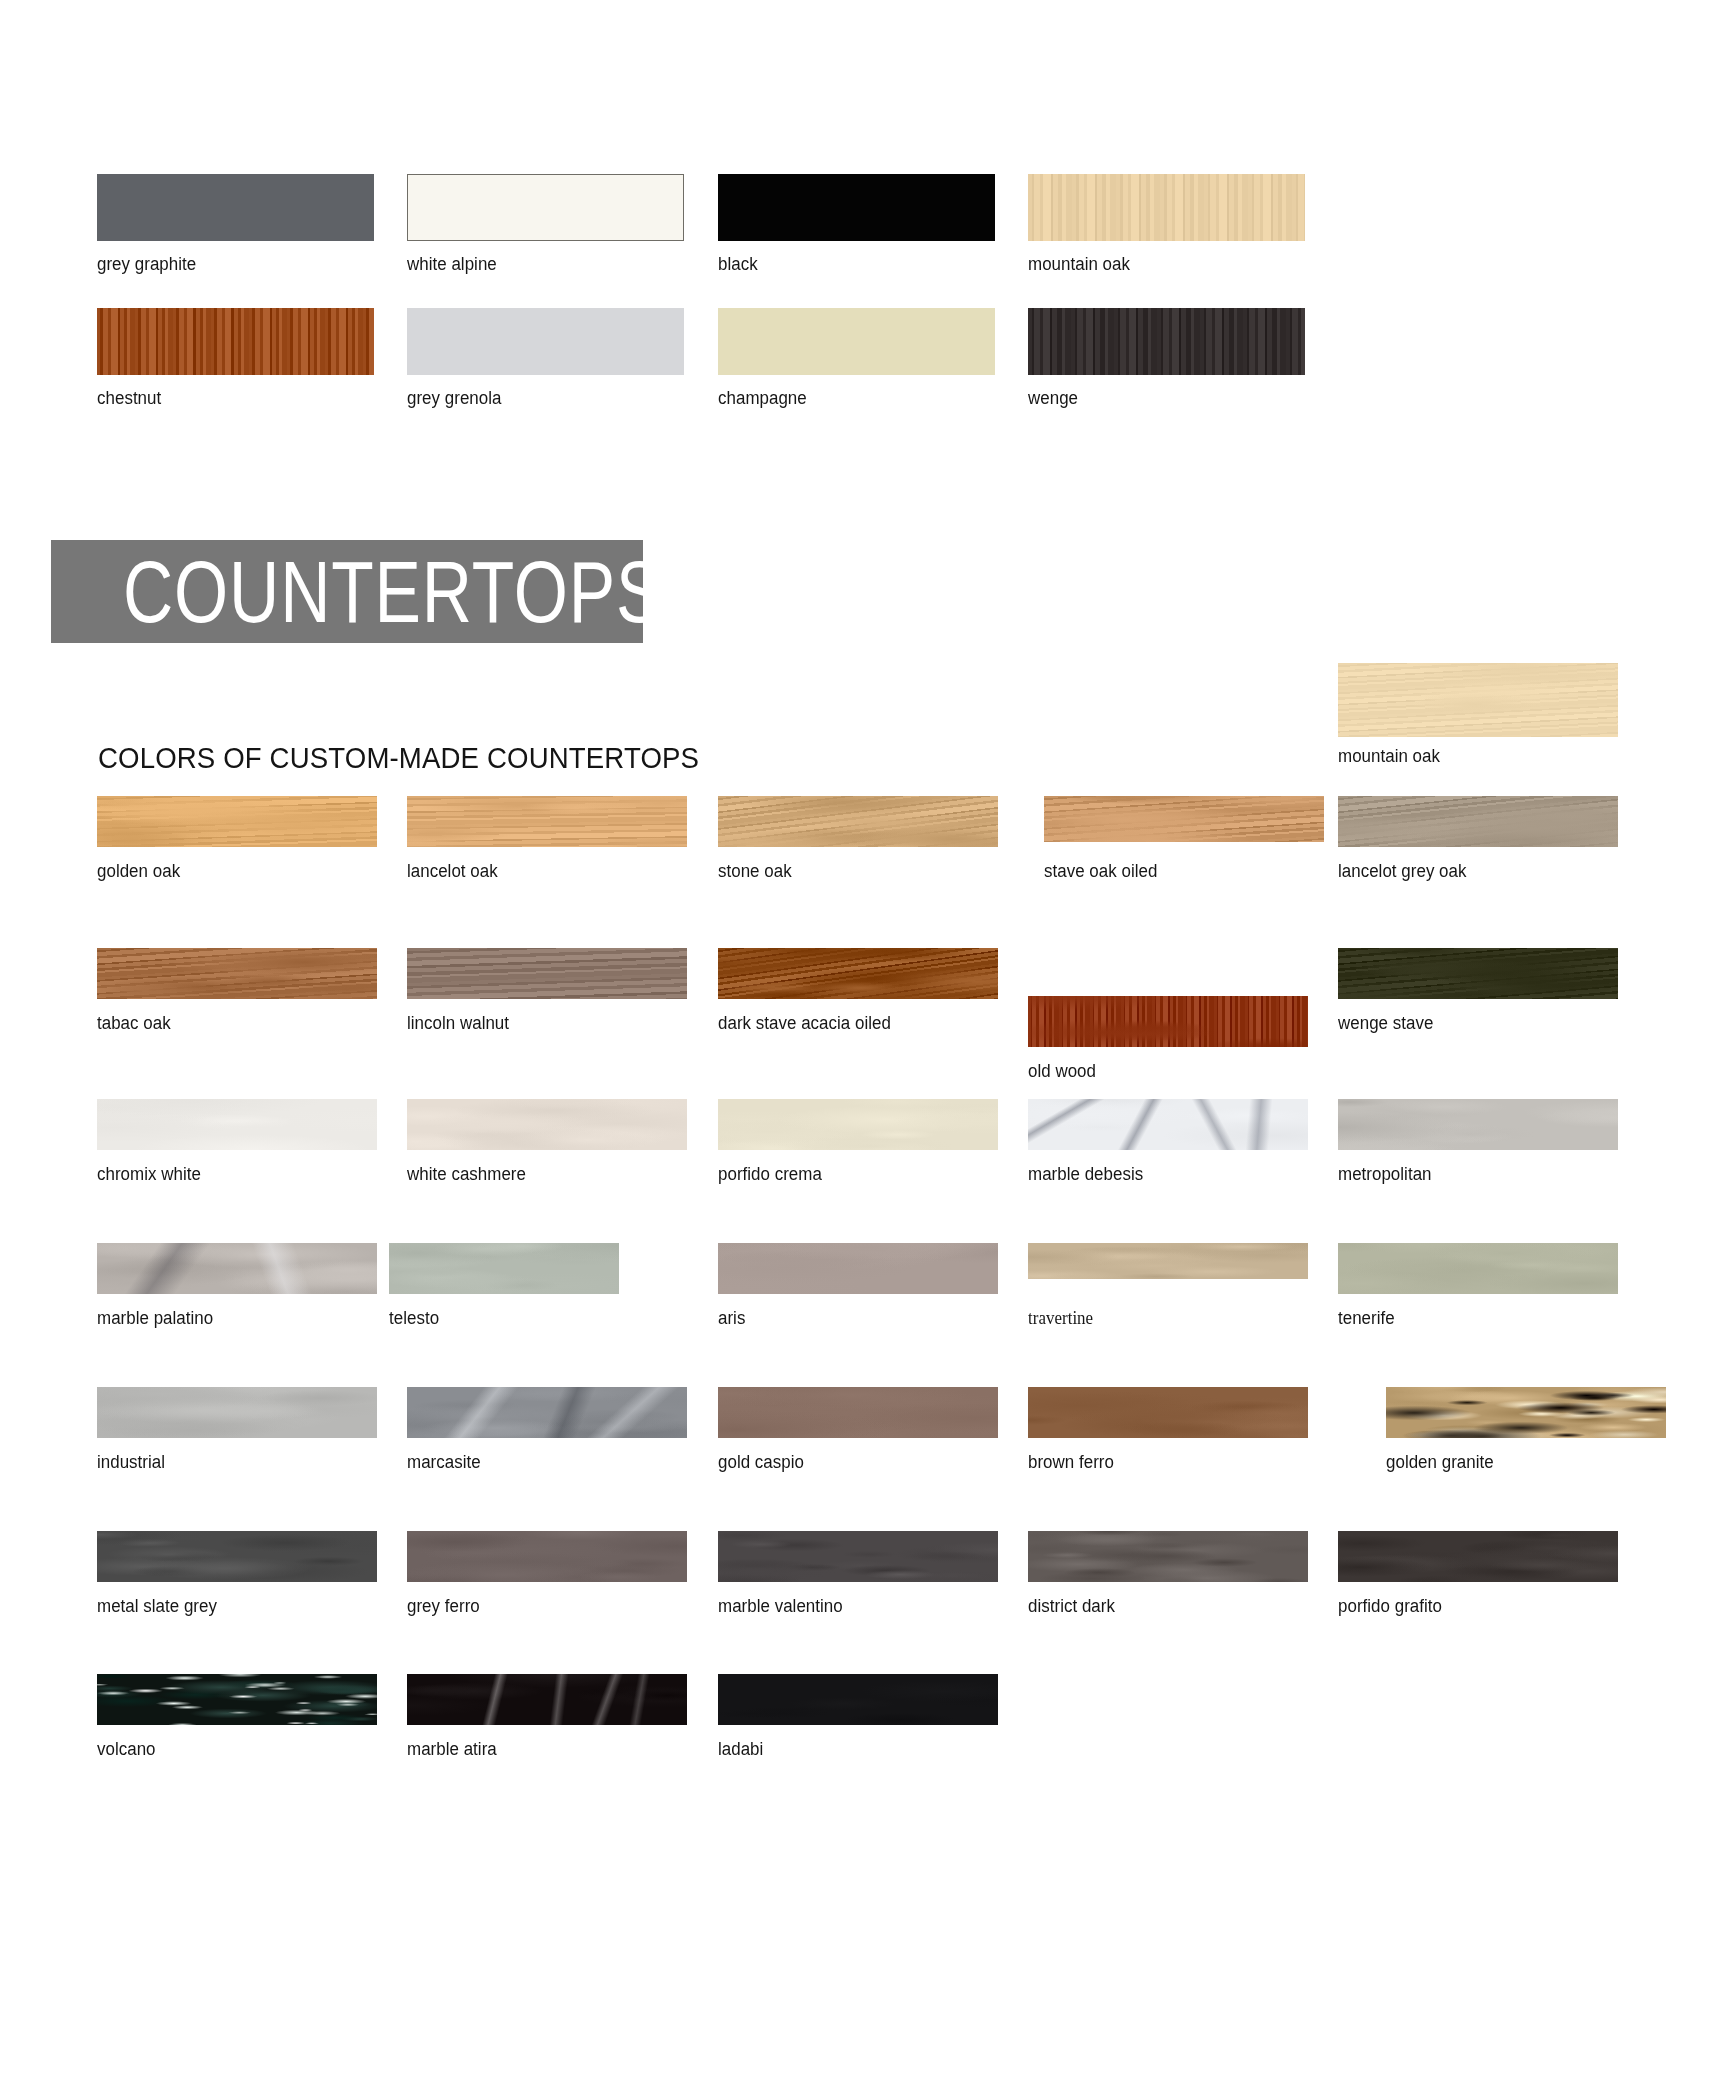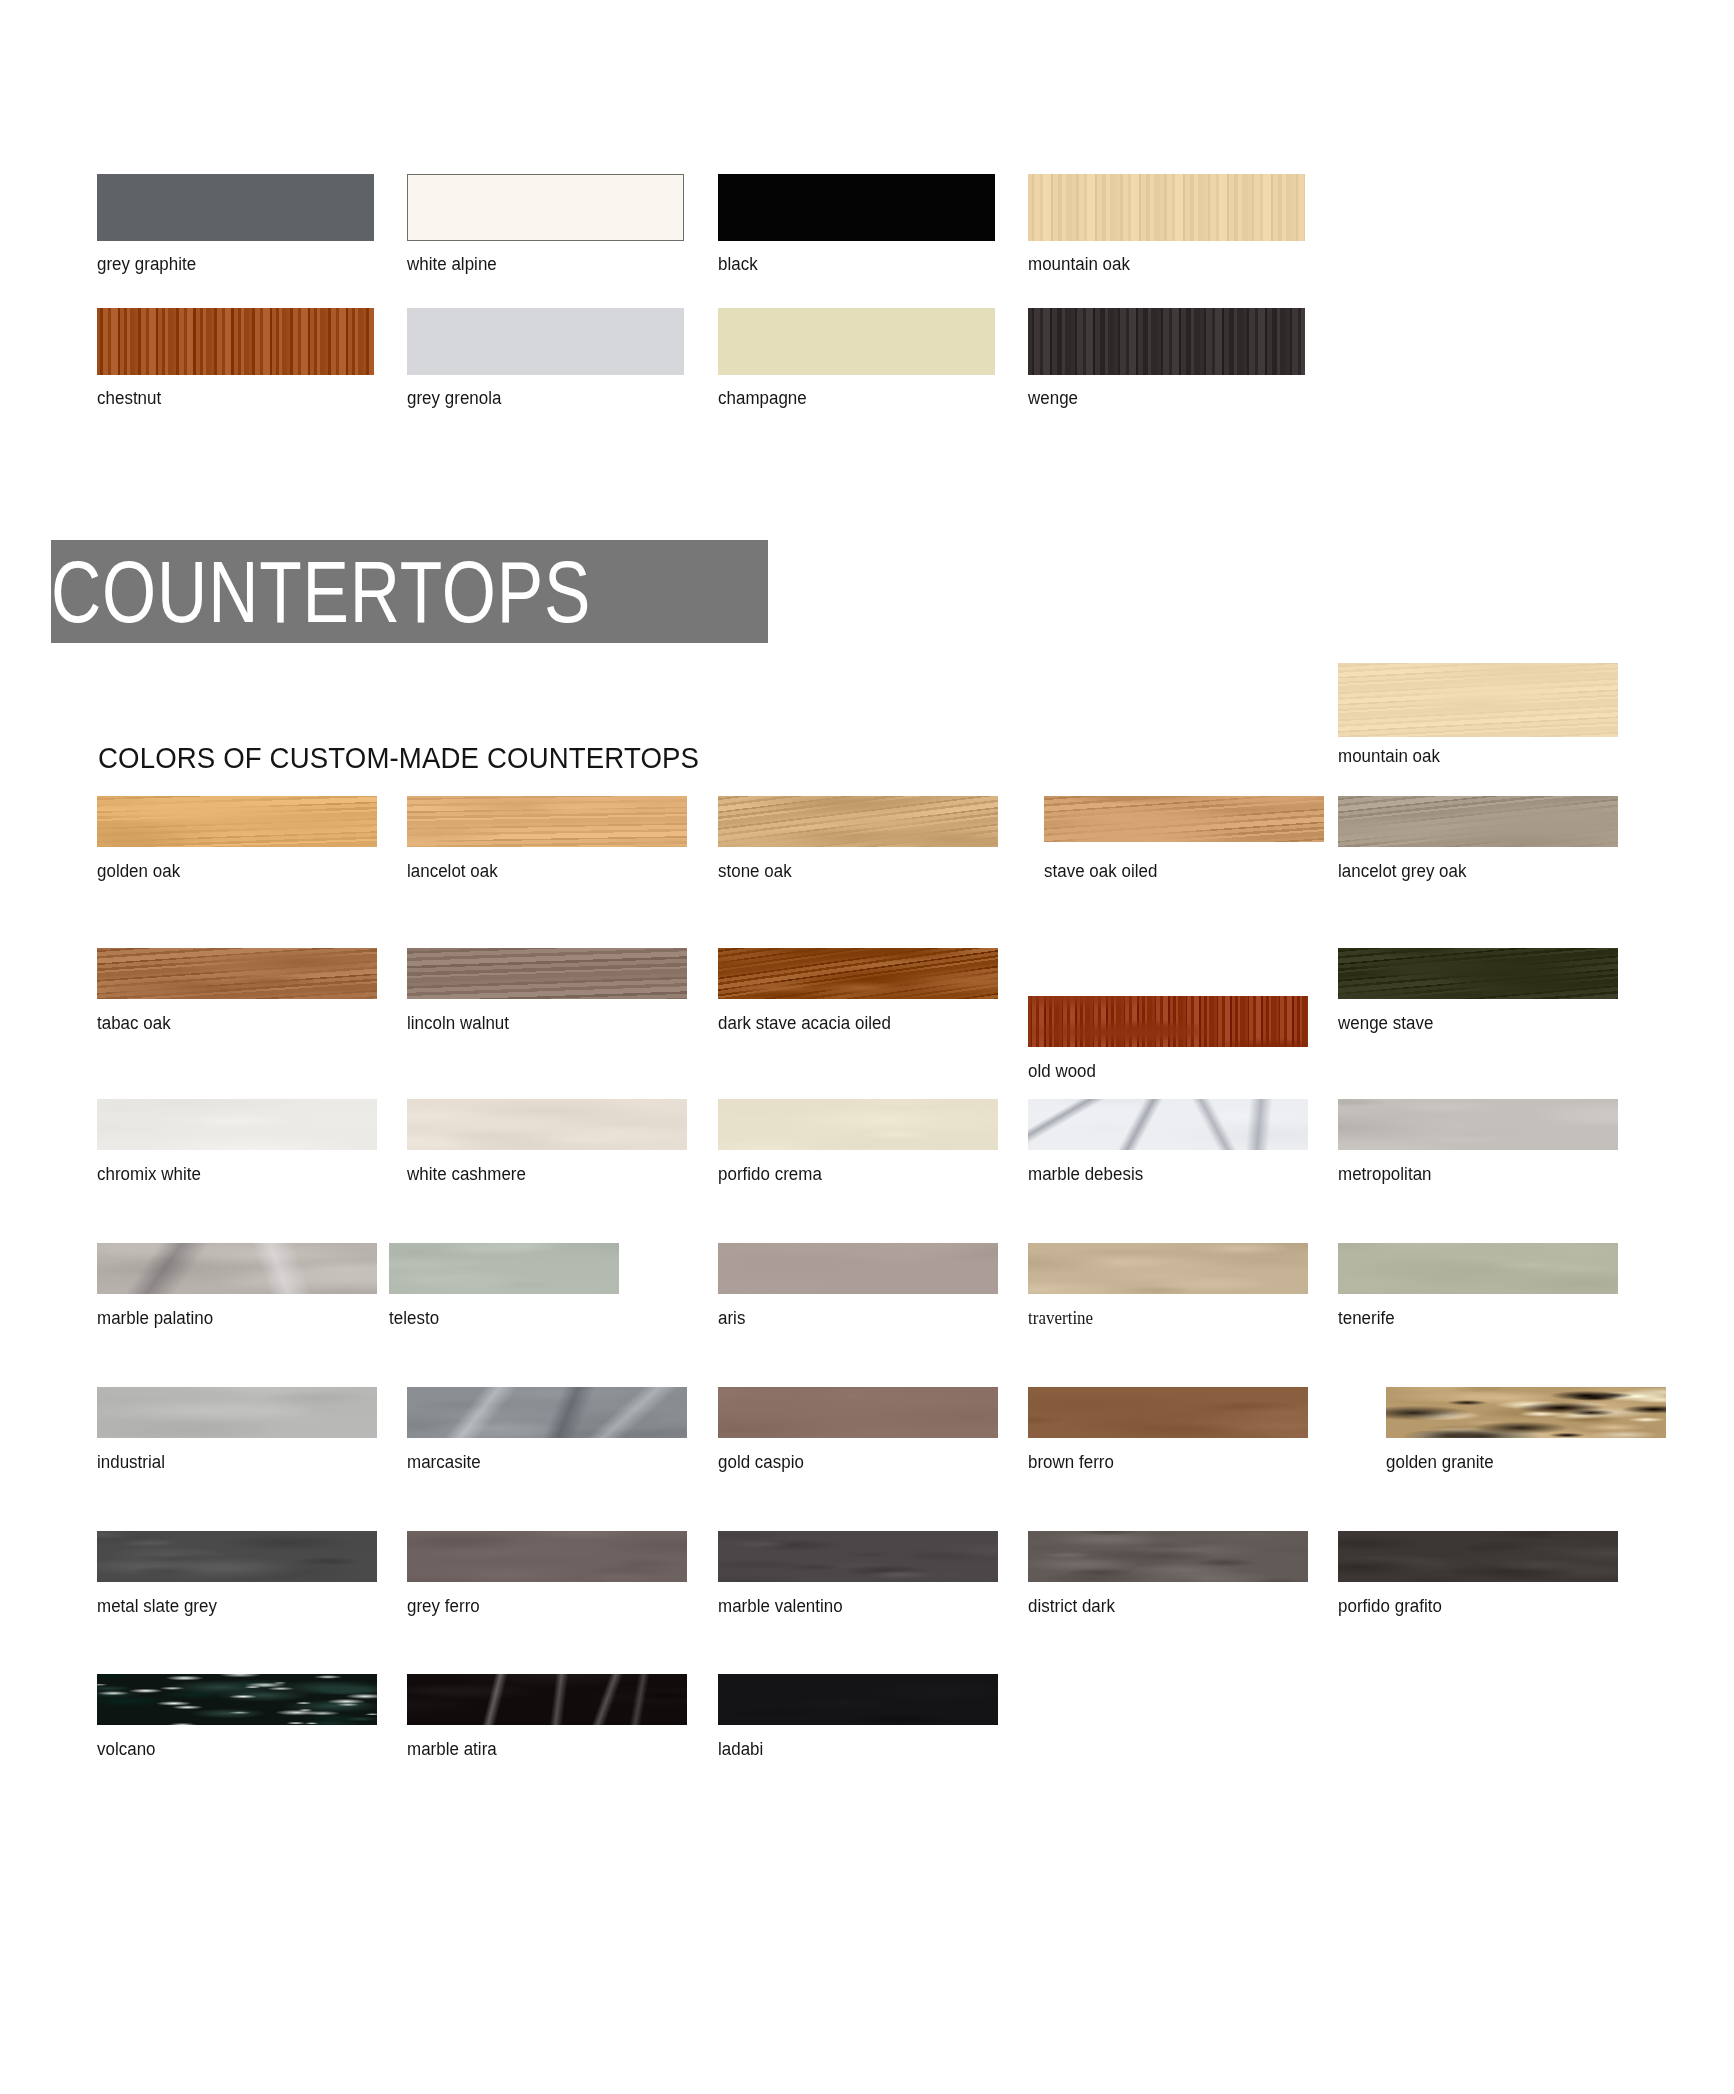--- a/index.html
+++ b/index.html
@@ -46,22 +46,23 @@
     top: 29.5px;
     width: 431px;
     height: 103px;
     padding-left: 70px;
   }
   #banner-bodies .banner-text { font-size: 87px; }
 
   #banner-countertops {
     left: 51px;
     top: 540px;
-    width: 717px;
+    width: 592px;
     height: 103px;
+    padding-left: 72px;
   }
   #banner-countertops .banner-text { font-size: 87px; }
 
   
   .subheading {
     position: absolute;
     left: 98px;
     top: 741px;
     font-size: 30px;
     font-weight: 400;
@@ -217,21 +218,21 @@
         <div class="swatch-label" style="top: 65px;">marble palatino</div>
       </div>
       <div class="swatch-cell" style="left: 389px; top: 1243px; width: 230px; height: 51px;">
         <div class="swatch" style="background-color: rgb(179, 186, 176); background-image: radial-gradient(35.7% 25% at 36.1% 74.6%, rgb(184, 191, 181) 0%, rgba(0, 0, 0, 0) 72%), radial-gradient(25.7% 18% at 57.3% 6.2%, rgb(190, 197, 187) 0%, rgba(0, 0, 0, 0) 72%), radial-gradient(31.6% 22.1% at 42.3% 11.5%, rgb(188, 195, 185) 0%, rgba(0, 0, 0, 0) 72%), radial-gradient(57.9% 40.5% at 97.3% 4%, rgb(171, 178, 168) 0%, rgba(0, 0, 0, 0) 72%), radial-gradient(22.4% 15.7% at 58% 82.5%, rgb(175, 182, 172) 0%, rgba(0, 0, 0, 0) 72%), radial-gradient(51.1% 35.8% at 12.1% 19.9%, rgb(172, 179, 169) 0%, rgba(0, 0, 0, 0) 72%), radial-gradient(38.5% 26.9% at 88% 18.5%, rgb(180, 187, 177) 0%, rgba(0, 0, 0, 0) 72%), radial-gradient(47.4% 33.2% at 10.5% 32.8%, rgb(189, 196, 186) 0%, rgba(0, 0, 0, 0) 72%), radial-gradient(18.9% 13.2% at 22.6% 57.9%, rgb(181, 188, 178) 0%, rgba(0, 0, 0, 0) 72%), radial-gradient(52.4% 36.7% at 75.1% 84.9%, rgb(181, 188, 178) 0%, rgba(0, 0, 0, 0) 72%), radial-gradient(40.8% 28.6% at 81.5% 23.9%, rgb(175, 182, 172) 0%, rgba(0, 0, 0, 0) 72%), radial-gradient(55% 38.5% at 40.6% 92.1%, rgb(183, 190, 180) 0%, rgba(0, 0, 0, 0) 72%), radial-gradient(39.7% 27.8% at 25.1% 69.8%, rgb(189, 196, 186) 0%, rgba(0, 0, 0, 0) 72%), radial-gradient(32.4% 22.7% at 37.7% 22.4%, rgb(174, 181, 171) 0%, rgba(0, 0, 0, 0) 72%), linear-gradient(rgb(179, 186, 176), rgb(179, 186, 176));"></div>
         <div class="swatch-label" style="top: 65px;">telesto</div>
       </div>
       <div class="swatch-cell" style="left: 718px; top: 1243px; width: 280px; height: 51px;">
         <div class="swatch" style="background-color: rgb(171, 157, 151); background-image: radial-gradient(53.7% 37.6% at 52.1% 9%, rgb(173, 159, 153) 0%, rgba(0, 0, 0, 0) 72%), radial-gradient(37.8% 26.5% at 35.8% 31.5%, rgb(169, 155, 149) 0%, rgba(0, 0, 0, 0) 72%), radial-gradient(57.1% 40% at 63.6% 4.3%, rgb(179, 165, 159) 0%, rgba(0, 0, 0, 0) 72%), radial-gradient(59.8% 41.9% at 26.8% 48.2%, rgb(169, 155, 149) 0%, rgba(0, 0, 0, 0) 72%), radial-gradient(65.7% 46% at 35.2% 25.1%, rgb(174, 160, 154) 0%, rgba(0, 0, 0, 0) 72%), radial-gradient(68% 47.6% at 6.2% 92.9%, rgb(172, 158, 152) 0%, rgba(0, 0, 0, 0) 72%), radial-gradient(27.2% 19% at 20% 28.2%, rgb(162, 148, 142) 0%, rgba(0, 0, 0, 0) 72%), radial-gradient(67.1% 47% at 42.1% 14.9%, rgb(174, 160, 154) 0%, rgba(0, 0, 0, 0) 72%), radial-gradient(46.2% 32.3% at 11.8% 0%, rgb(170, 156, 150) 0%, rgba(0, 0, 0, 0) 72%), radial-gradient(47.6% 33.3% at 98.5% 15.6%, rgb(165, 151, 145) 0%, rgba(0, 0, 0, 0) 72%), linear-gradient(rgb(171, 157, 151), rgb(171, 157, 151));"></div>
         <div class="swatch-label" style="top: 65px;">aris</div>
       </div>
-      <div class="swatch-cell" style="left: 1028px; top: 1243px; width: 280px; height: 51px; font-family: Liberation Serif, serif;">
+      <div class="swatch-cell" style="left: 1028px; top: 1243px; width: 280px; height: 36px; font-family: Liberation Serif, serif;">
         <div class="swatch" style="background-color: rgb(198, 179, 149); background-image: radial-gradient(26.2% 18.3% at 76% 10.5%, rgb(210, 191, 161) 0%, rgba(0, 0, 0, 0) 72%), radial-gradient(30.2% 21.1% at 3.6% 69.5%, rgb(200, 181, 151) 0%, rgba(0, 0, 0, 0) 72%), radial-gradient(18.9% 13.2% at 45.6% 93.5%, rgb(184, 165, 135) 0%, rgba(0, 0, 0, 0) 72%), radial-gradient(45% 31.5% at 71.1% 14.6%, rgb(189, 170, 140) 0%, rgba(0, 0, 0, 0) 72%), radial-gradient(43.4% 30.4% at 1.1% 39%, rgb(187, 168, 138) 0%, rgba(0, 0, 0, 0) 72%), radial-gradient(48.5% 33.9% at 97.4% 2.5%, rgb(184, 165, 135) 0%, rgba(0, 0, 0, 0) 72%), radial-gradient(15.9% 11.1% at 18% 92.7%, rgb(205, 186, 156) 0%, rgba(0, 0, 0, 0) 72%), radial-gradient(16.4% 11.5% at 39.4% 38.1%, rgb(208, 189, 159) 0%, rgba(0, 0, 0, 0) 72%), radial-gradient(34% 23.8% at 45.6% 63.3%, rgb(204, 185, 155) 0%, rgba(0, 0, 0, 0) 72%), radial-gradient(32.1% 22.5% at 83.5% 11.6%, rgb(185, 166, 136) 0%, rgba(0, 0, 0, 0) 72%), radial-gradient(42.5% 29.7% at 85.2% 33.5%, rgb(188, 169, 139) 0%, rgba(0, 0, 0, 0) 72%), radial-gradient(33.8% 23.7% at 56.8% 42.7%, rgb(202, 183, 153) 0%, rgba(0, 0, 0, 0) 72%), radial-gradient(47% 32.9% at 34.1% 37.8%, rgb(213, 194, 164) 0%, rgba(0, 0, 0, 0) 72%), radial-gradient(40.2% 28.1% at 4.9% 91.9%, rgb(214, 195, 165) 0%, rgba(0, 0, 0, 0) 72%), radial-gradient(36.2% 25.3% at 97.5% 7.2%, rgb(199, 180, 150) 0%, rgba(0, 0, 0, 0) 72%), radial-gradient(49% 34.3% at 36.7% 38.2%, rgb(184, 165, 135) 0%, rgba(0, 0, 0, 0) 72%), radial-gradient(32.6% 22.8% at 65.5% 79.9%, rgb(210, 191, 161) 0%, rgba(0, 0, 0, 0) 72%), radial-gradient(29.5% 20.6% at 34.6% 23.6%, rgb(184, 165, 135) 0%, rgba(0, 0, 0, 0) 72%), linear-gradient(rgb(198, 179, 149), rgb(198, 179, 149));"></div>
         <div class="swatch-label" style="top: 65px;">travertine</div>
       </div>
       <div class="swatch-cell" style="left: 1338px; top: 1243px; width: 280px; height: 51px; border-radius: 11px;">
         <div class="swatch" style="background-color: rgb(180, 182, 161); background-image: radial-gradient(44.5% 31.1% at 7.9% 79.3%, rgb(183, 185, 164) 0%, rgba(0, 0, 0, 0) 72%), radial-gradient(43.8% 30.7% at 60.6% 20.1%, rgb(179, 181, 160) 0%, rgba(0, 0, 0, 0) 72%), radial-gradient(48.3% 33.8% at 88.1% 79.1%, rgb(171, 173, 152) 0%, rgba(0, 0, 0, 0) 72%), radial-gradient(35.4% 24.8% at 30.1% 3.1%, rgb(184, 186, 165) 0%, rgba(0, 0, 0, 0) 72%), radial-gradient(25.3% 17.7% at 55.7% 24.2%, rgb(188, 190, 169) 0%, rgba(0, 0, 0, 0) 72%), radial-gradient(23.4% 16.4% at 85.7% 48.6%, rgb(186, 188, 167) 0%, rgba(0, 0, 0, 0) 72%), radial-gradient(29.2% 20.4% at 82% 12.1%, rgb(184, 186, 165) 0%, rgba(0, 0, 0, 0) 72%), radial-gradient(32% 22.4% at 2.6% 2.3%, rgb(175, 177, 156) 0%, rgba(0, 0, 0, 0) 72%), radial-gradient(32.5% 22.8% at 24% 47.7%, rgb(177, 179, 158) 0%, rgba(0, 0, 0, 0) 72%), radial-gradient(52.7% 36.9% at 30.2% 72.9%, rgb(175, 177, 156) 0%, rgba(0, 0, 0, 0) 72%), radial-gradient(50.5% 35.3% at 68.1% 21.2%, rgb(185, 187, 166) 0%, rgba(0, 0, 0, 0) 72%), radial-gradient(22.4% 15.7% at 69.7% 43.1%, rgb(188, 190, 169) 0%, rgba(0, 0, 0, 0) 72%), radial-gradient(52.5% 36.8% at 41.4% 52.2%, rgb(173, 175, 154) 0%, rgba(0, 0, 0, 0) 72%), radial-gradient(27.5% 19.3% at 18.7% 47.4%, rgb(182, 184, 163) 0%, rgba(0, 0, 0, 0) 72%), linear-gradient(rgb(180, 182, 161), rgb(180, 182, 161));"></div>
         <div class="swatch-label" style="top: 65px;">tenerife</div>
       </div>
       <div class="swatch-cell" style="left: 97px; top: 1387px; width: 280px; height: 51px;">
         <div class="swatch" style="background-color: rgb(184, 184, 182); background-image: radial-gradient(58.3% 40.8% at 23.8% 13.6%, rgb(183, 183, 181) 0%, rgba(0, 0, 0, 0) 72%), radial-gradient(54.5% 38.1% at 39.1% 45.4%, rgb(194, 194, 192) 0%, rgba(0, 0, 0, 0) 72%), radial-gradient(24.4% 17.1% at 9.4% 71.9%, rgb(178, 178, 176) 0%, rgba(0, 0, 0, 0) 72%), radial-gradient(30.8% 21.6% at 59.7% 47.3%, rgb(193, 193, 191) 0%, rgba(0, 0, 0, 0) 72%), radial-gradient(59.8% 41.9% at 32.9% 66.8%, rgb(175, 175, 173) 0%, rgba(0, 0, 0, 0) 72%), radial-gradient(30.8% 21.6% at 79.9% 21.6%, rgb(174, 174, 172) 0%, rgba(0, 0, 0, 0) 72%), radial-gradient(61.6% 43.1% at 14% 21.7%, rgb(175, 175, 173) 0%, rgba(0, 0, 0, 0) 72%), radial-gradient(43.4% 30.4% at 34.2% 84.4%, rgb(174, 174, 172) 0%, rgba(0, 0, 0, 0) 72%), radial-gradient(55.5% 38.8% at 13.2% 89.9%, rgb(178, 178, 176) 0%, rgba(0, 0, 0, 0) 72%), radial-gradient(45.8% 32.1% at 53.6% 3.6%, rgb(193, 193, 191) 0%, rgba(0, 0, 0, 0) 72%), radial-gradient(35.4% 24.8% at 9.5% 65%, rgb(182, 182, 180) 0%, rgba(0, 0, 0, 0) 72%), radial-gradient(38.6% 27% at 76.2% 43.3%, rgb(181, 181, 179) 0%, rgba(0, 0, 0, 0) 72%), radial-gradient(58.3% 40.8% at 45% 59.5%, rgb(192, 192, 190) 0%, rgba(0, 0, 0, 0) 72%), radial-gradient(20.7% 14.5% at 25.6% 75.2%, rgb(193, 193, 191) 0%, rgba(0, 0, 0, 0) 72%), linear-gradient(rgb(184, 184, 182), rgb(184, 184, 182));"></div>
         <div class="swatch-label" style="top: 65px;">industrial</div>

